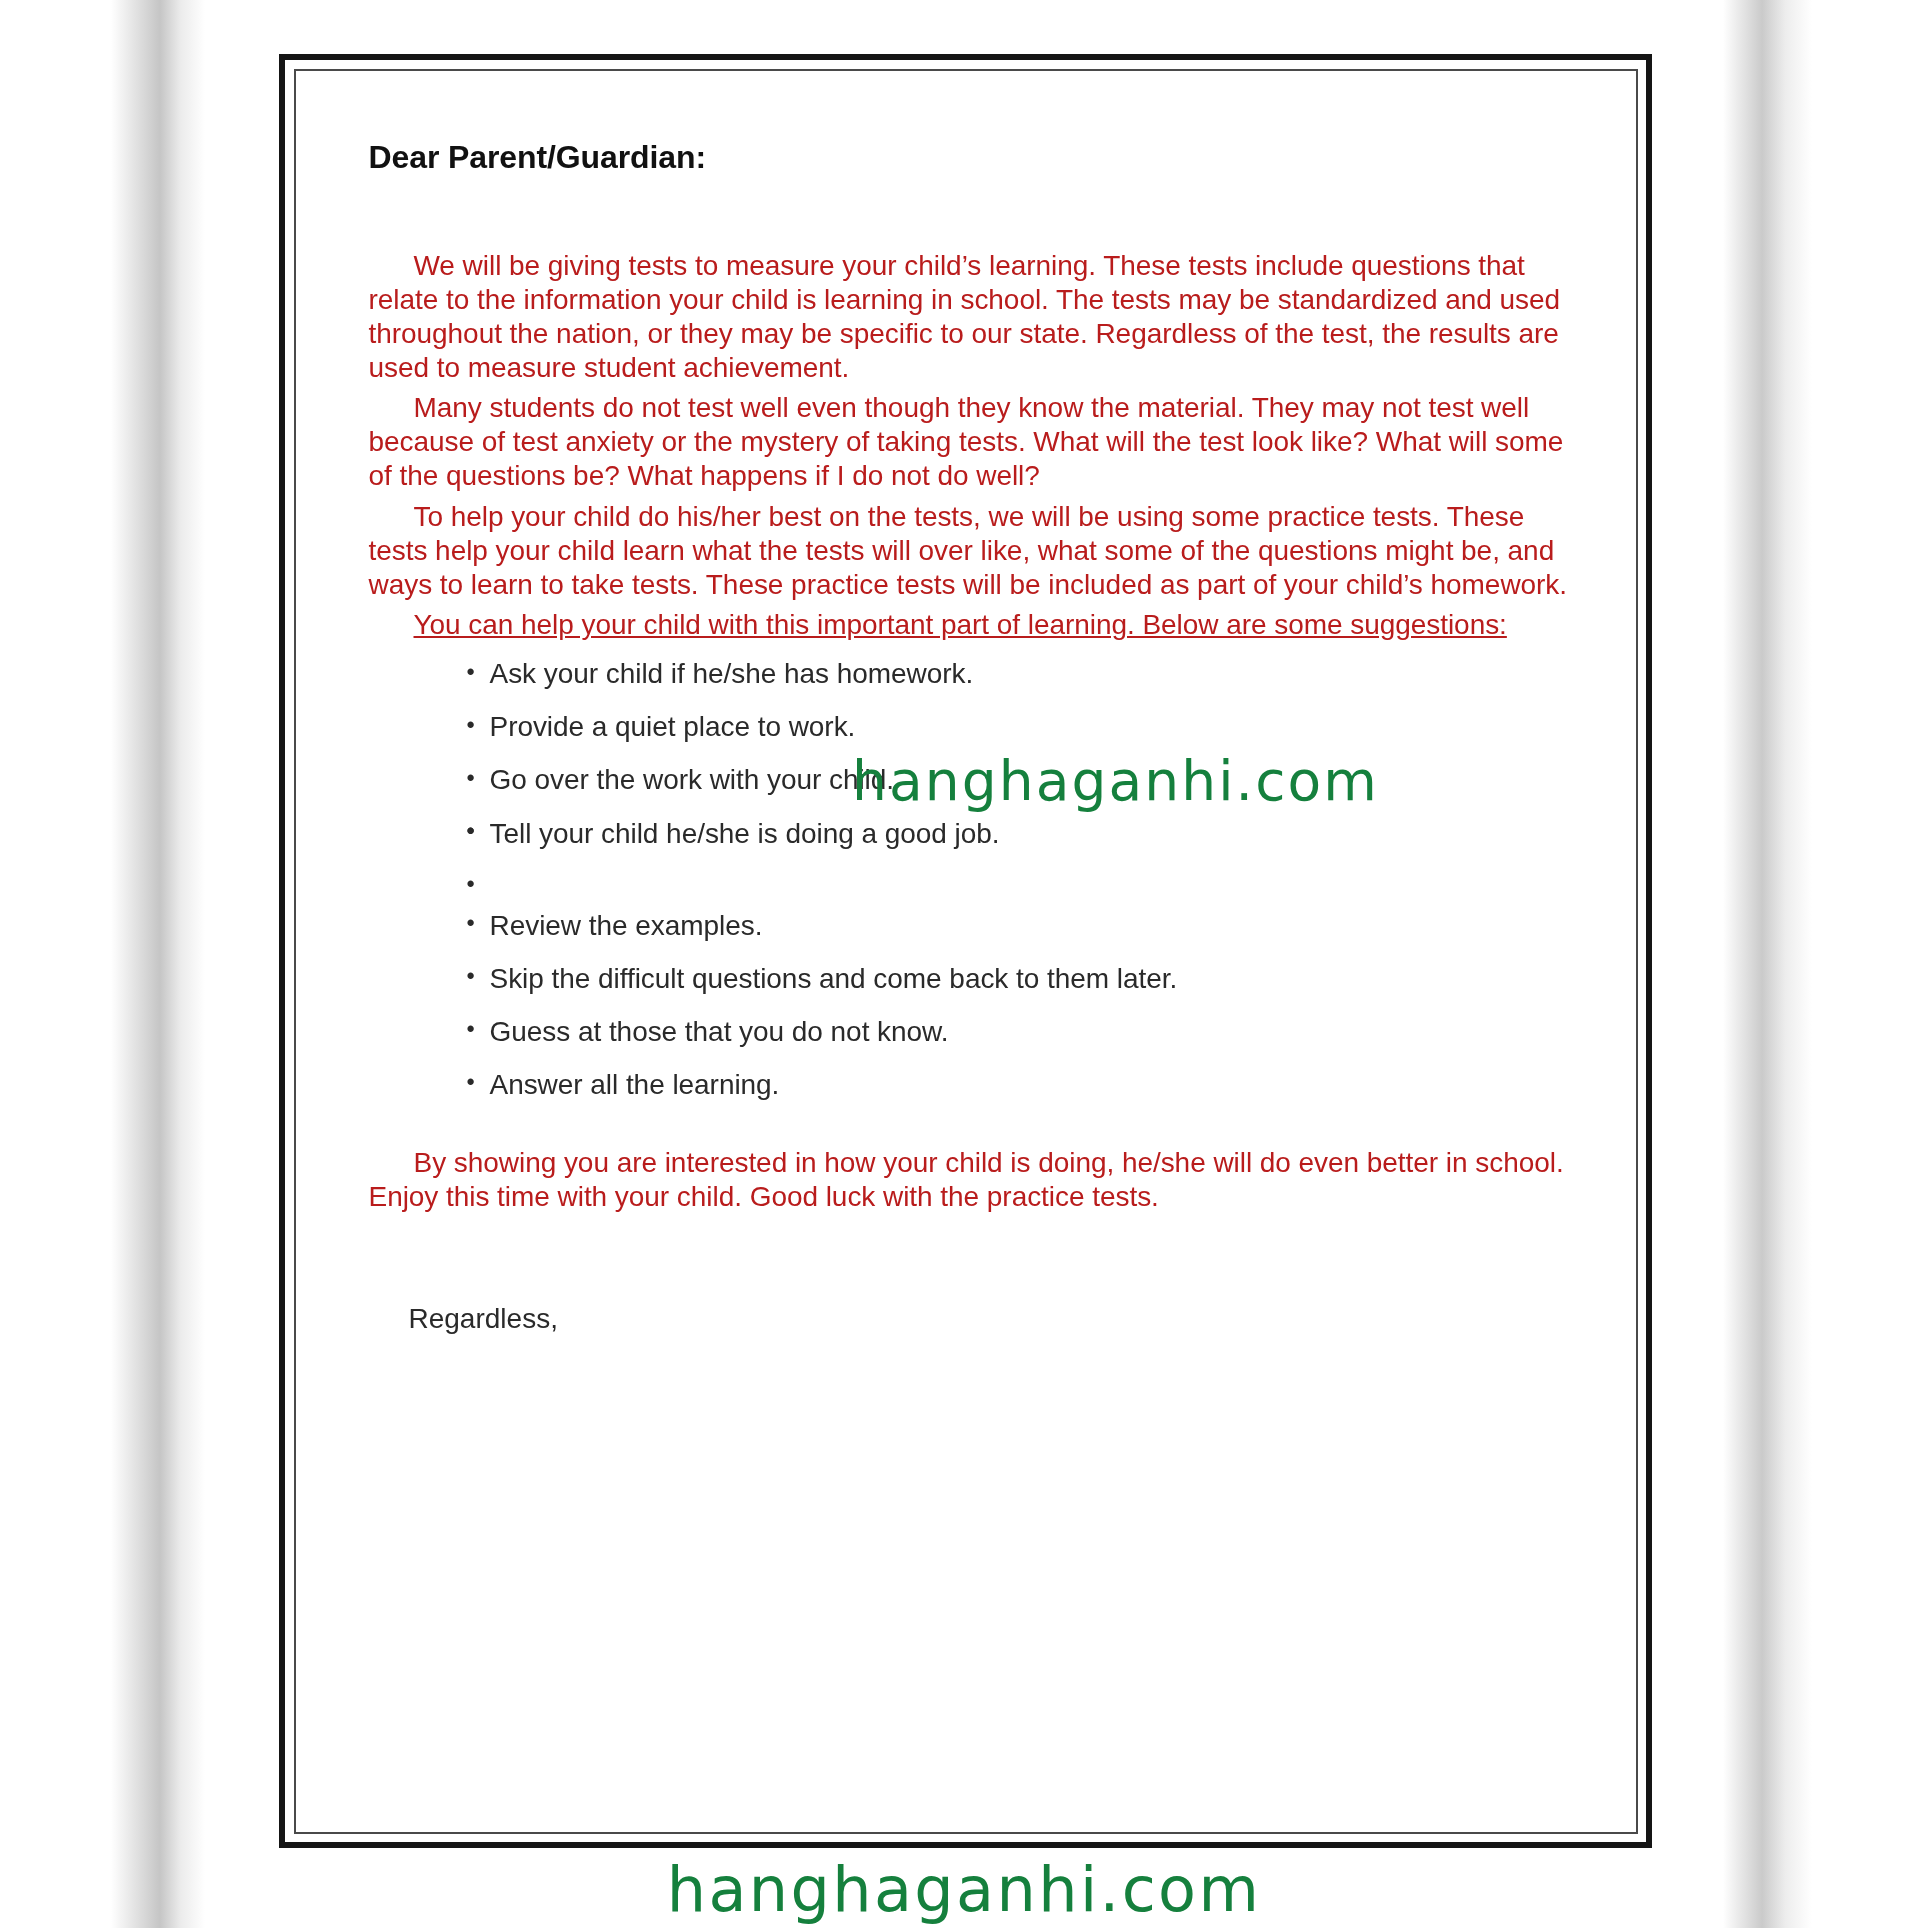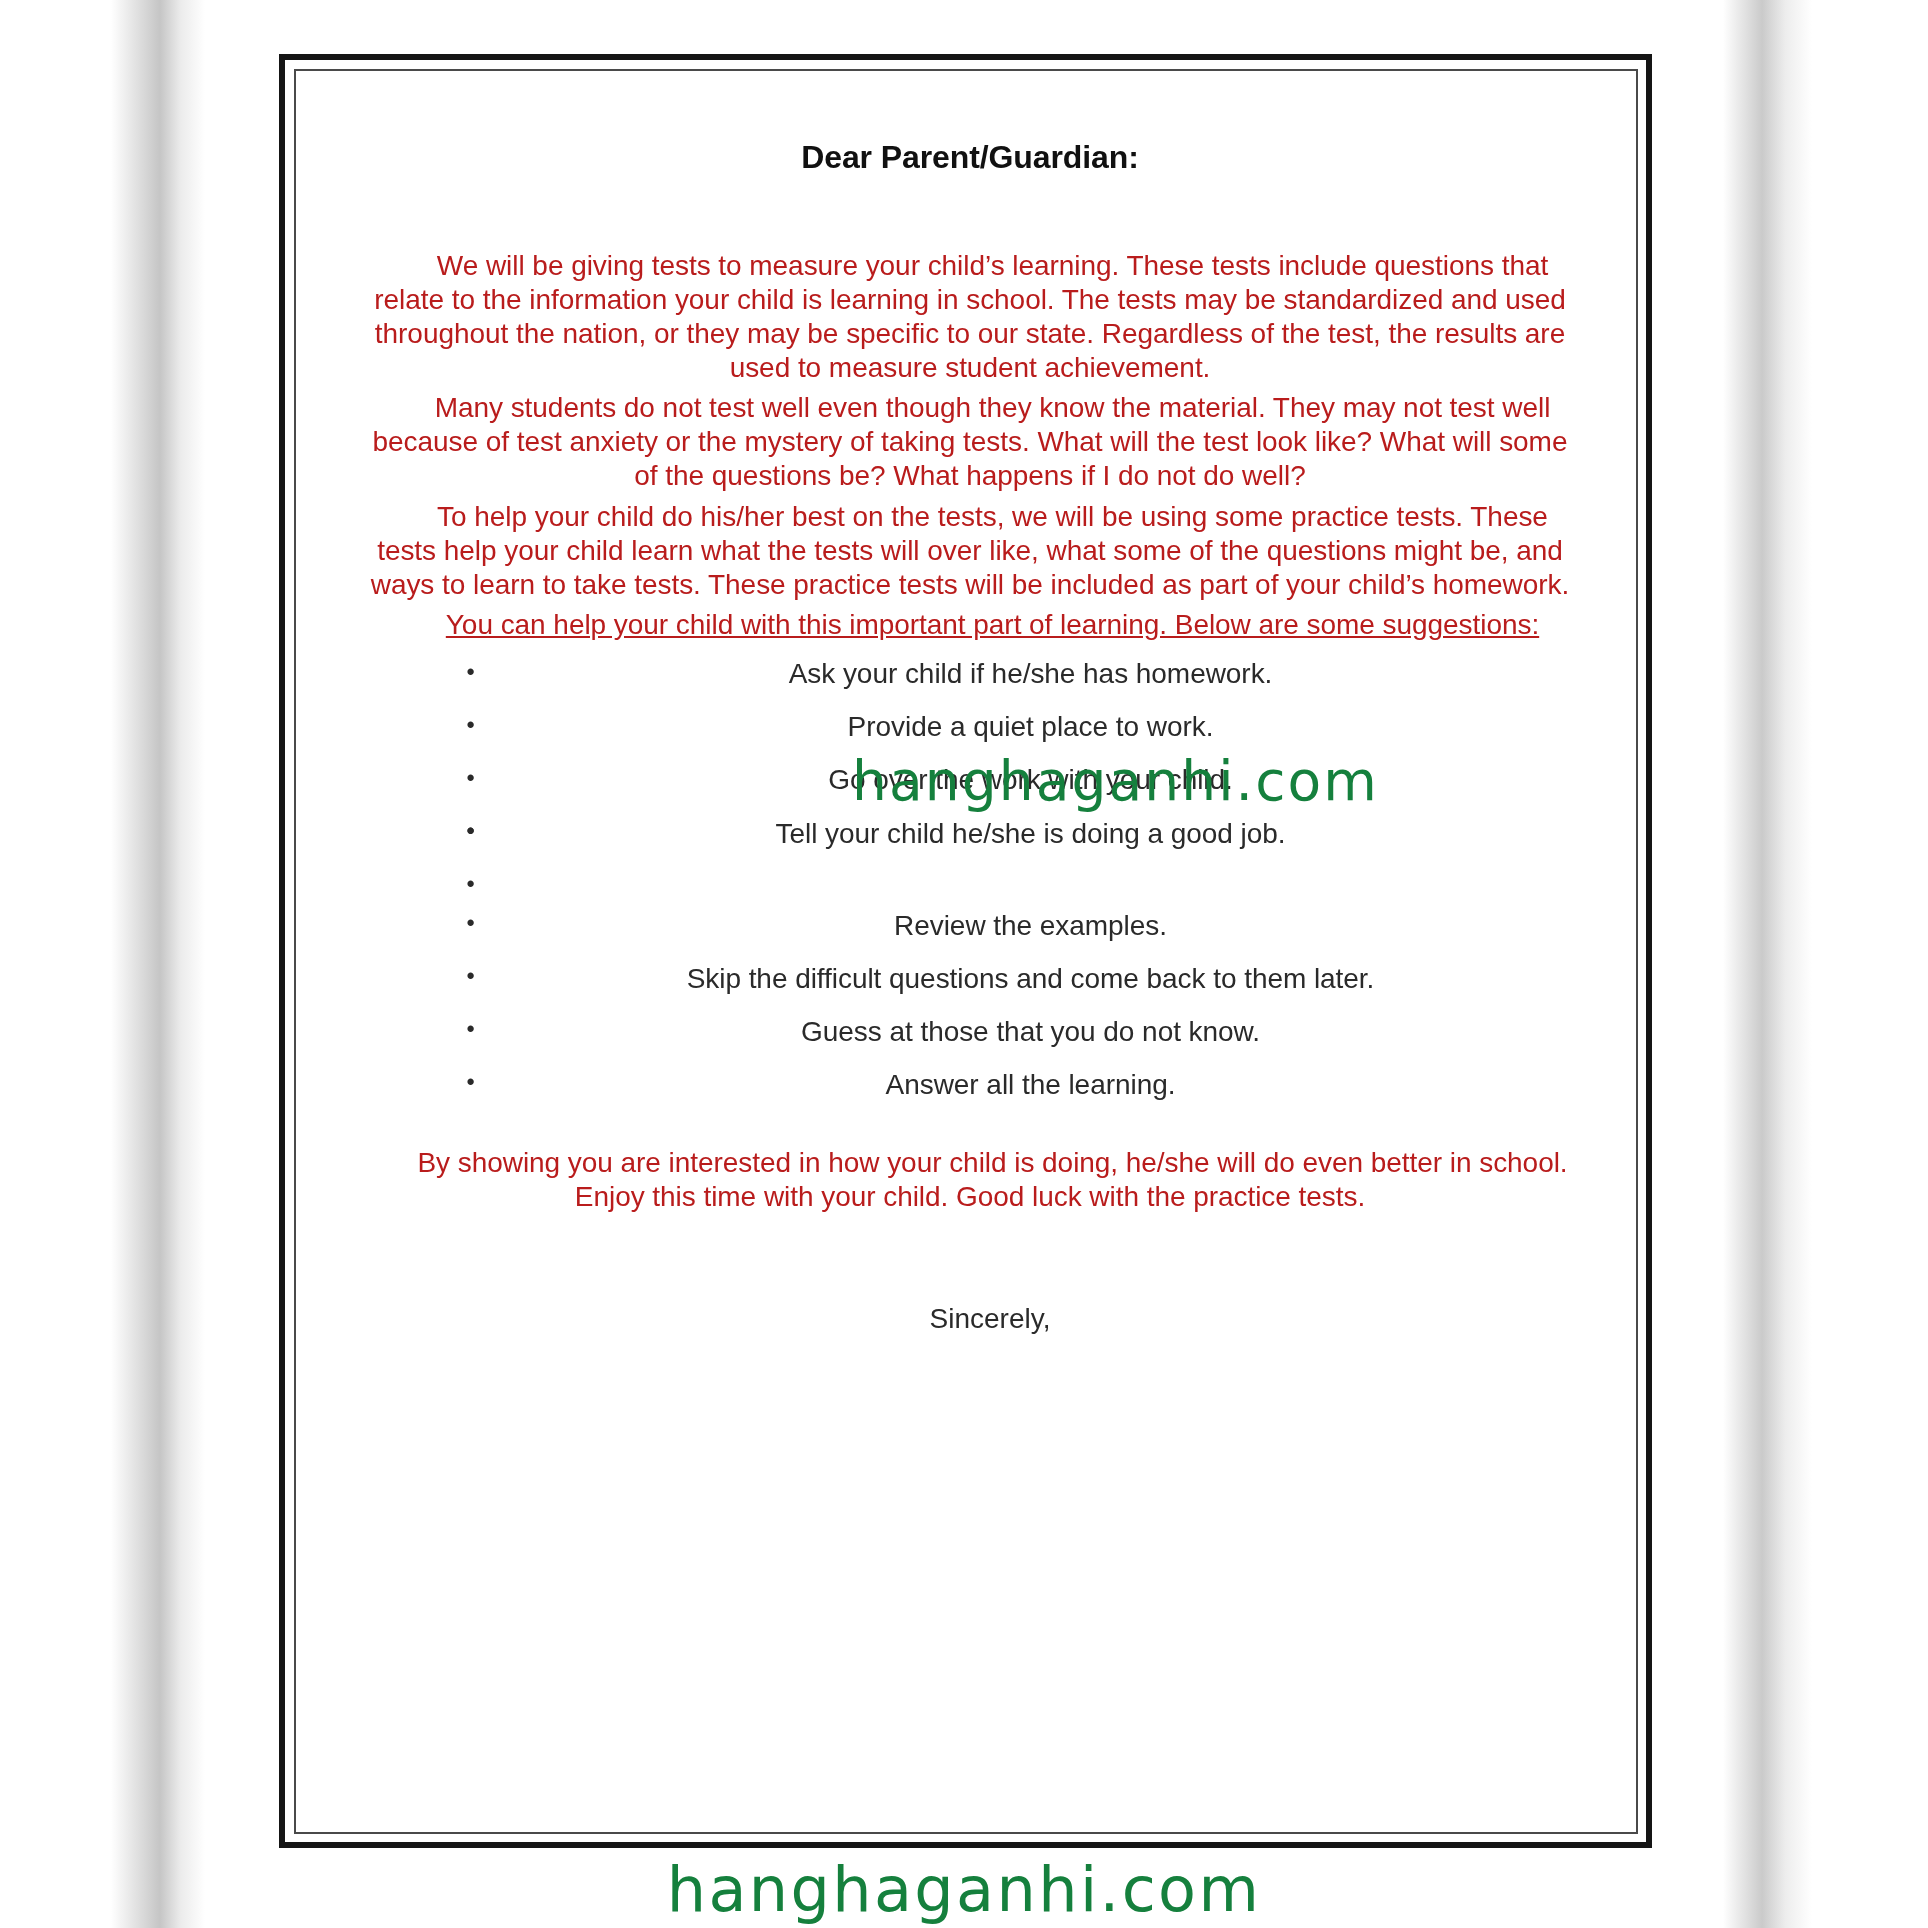--- a/index.html
+++ b/index.html
@@ -75,21 +75,20 @@
   
   #letter {
     position: absolute;
     left: 0;
     top: 0;
     right: 0;
     bottom: 0;
     padding: 68px 64px 0 73px;
     box-sizing: border-box;
     color: #262626;
-    text-align: center;
   }
 
   .salutation {
     font-weight: 700;
     font-size: 32px;
     letter-spacing: -0.1px;
     color: #111111;
     margin: 0 0 73px 0;
   }
 
@@ -215,21 +214,21 @@
           <li><span class="dot">•</span><span>Answer all the learning.</span></li>
         </ul>
 
         <div class="spacer-md"></div>
 
         <p class="para">By showing you are interested in how your child is doing, he/she will do even better in school. Enjoy this time with your child. Good luck with the practice tests.</p>
 
         <div class="spacer-lg"></div>
         <div class="spacer-lg"></div>
 
-        <p class="signoff">Sincerely,</p>
+        <p class="signoff">Regardless,</p>
 
       </div>
     </div>
   </div>
 
   <div id="watermark-body" class="watermark">hanghaganhi.com</div>
 
   <div id="watermark-footer" class="watermark">hanghaganhi.com</div>
 
 </div>

